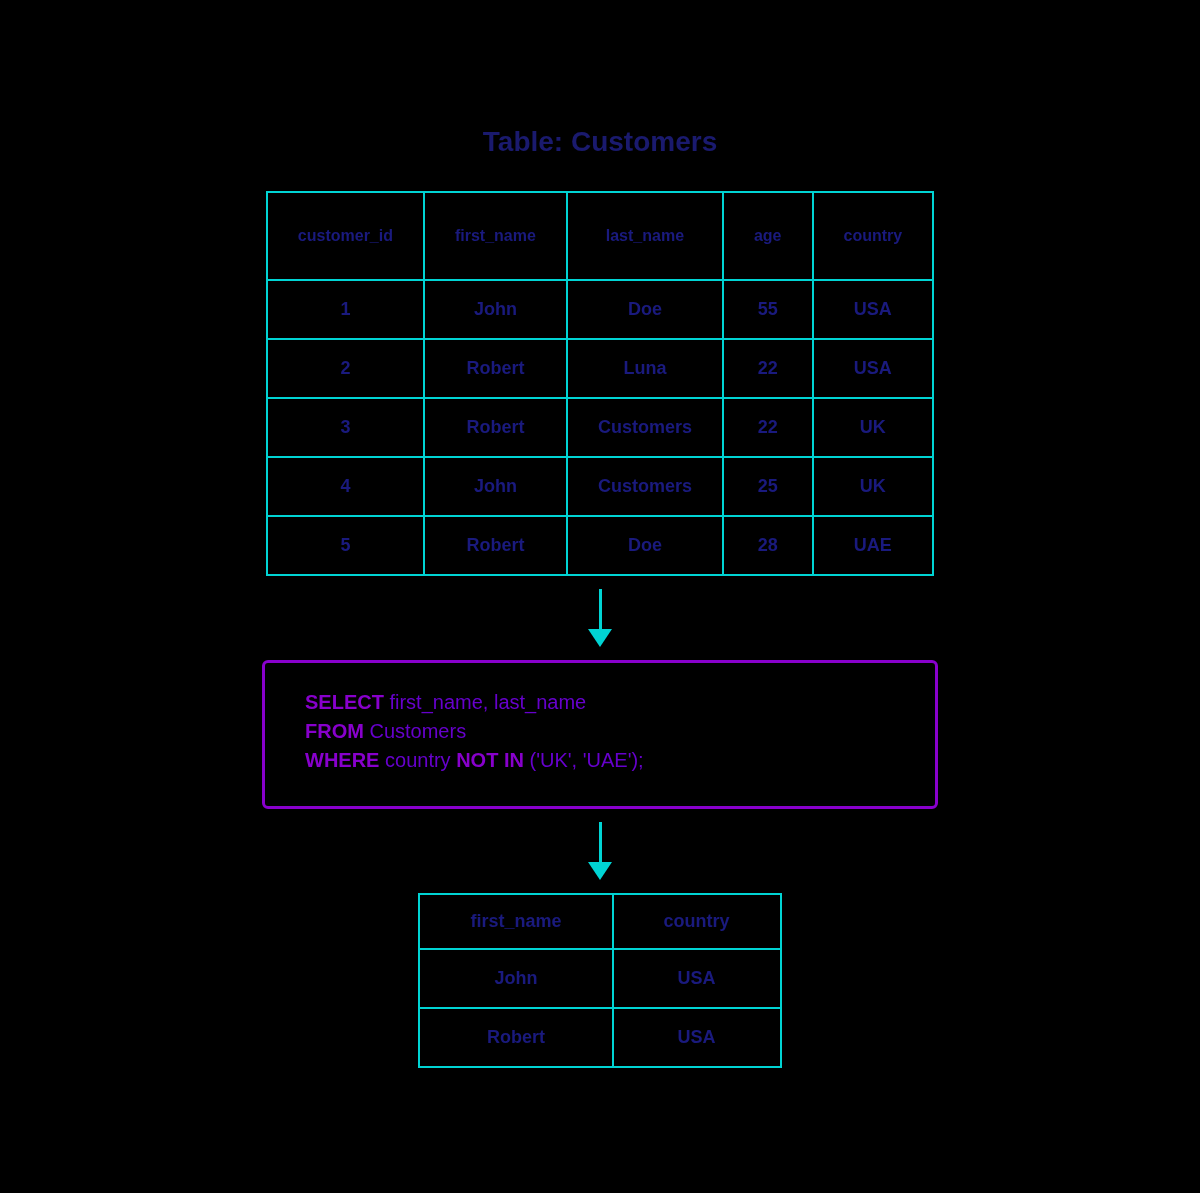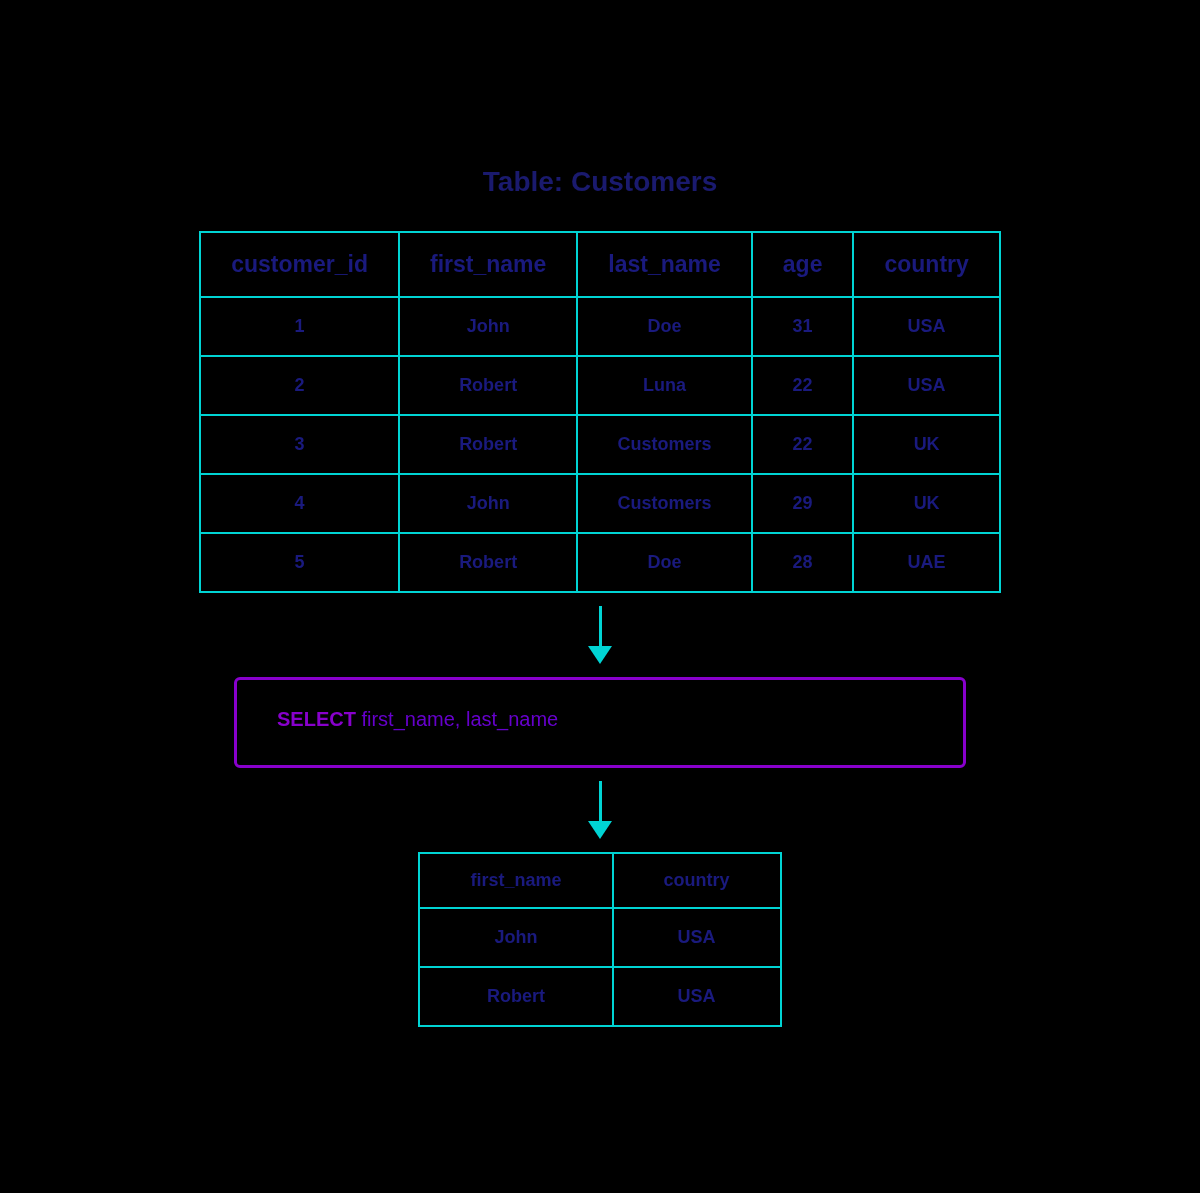--- a/index.html
+++ b/index.html
@@ -33,25 +33,25 @@
 
     
     .customers-table {
       border-collapse: collapse;
       border: 2.5px solid #00d4d4;
       margin-bottom: 0;
     }
 
     .customers-table th {
       border: 2px solid #00d4d4;
-      padding: 18px 30px;
-      color: #1a1a7e;
-      font-size: 23px;
-      font-weight: bold;
-      text-align: right;
+      padding: 34px 30px;
+      color: #1a1a7e;
+      font-size: 16px;
+      font-weight: bold;
+      text-align: center;
       background: transparent;
     }
 
     .customers-table td {
       border: 2px solid #00d4d4;
       padding: 18px 30px;
       color: #1a1a7e;
       font-size: 18px;
       font-weight: bold;
       text-align: center;
@@ -78,21 +78,21 @@
       border-left: 12px solid transparent;
       border-right: 12px solid transparent;
       border-top: 18px solid #00d4d4;
     }
 
     
     .sql-box {
       border: 3px solid #8800cc;
       border-radius: 6px;
       padding: 28px 40px;
-      width: 732px;
+      width: 676px;
       margin: 0;
     }
 
     .sql-line {
       font-size: 20px;
       font-weight: normal;
       margin-bottom: 6px;
       white-space: nowrap;
     }
 
@@ -144,62 +144,68 @@
         <th>last_name</th>
         <th>age</th>
         <th>country</th>
       </tr>
     </thead>
     <tbody id="customers-tbody">
     <tr>
           <td>1</td>
           <td>John</td>
           <td>Doe</td>
-          <td>31</td>
+          <td>55</td>
           <td>USA</td>
         </tr>
         <tr>
           <td>2</td>
           <td>Robert</td>
           <td>Luna</td>
           <td>22</td>
           <td>USA</td>
         </tr>
         <tr>
           <td>3</td>
           <td>Robert</td>
           <td>Customers</td>
           <td>22</td>
           <td>UK</td>
         </tr>
         <tr>
           <td>4</td>
           <td>John</td>
           <td>Customers</td>
-          <td>29</td>
+          <td>25</td>
           <td>UK</td>
         </tr>
         <tr>
           <td>5</td>
           <td>Robert</td>
           <td>Doe</td>
           <td>28</td>
           <td>UAE</td>
         </tr>
       </tbody>
   </table>
 
   <div class="arrow-down">
     <div class="arrow-line"></div>
     <div class="arrow-head"></div>
   </div>
 
   <div class="sql-box">
     <div class="sql-line">
       <span class="sql-keyword">SELECT</span><span class="sql-regular"> first_name, last_name</span>
+    </div>
+    <div class="sql-line">
+      <span class="sql-keyword">FROM</span><span class="sql-regular"> Customers</span>
+    </div>
+    <div class="sql-line">
+      <span class="sql-keyword">WHERE</span><span class="sql-regular"> country </span><span class="sql-keyword">NOT IN</span><span class="sql-regular"> ('UK', 'UAE');</span>
     </div>
   </div>
 
   <div class="arrow-down">
     <div class="arrow-line"></div>
     <div class="arrow-head"></div>
   </div>
 
   <table class="result-table">
     <thead>

